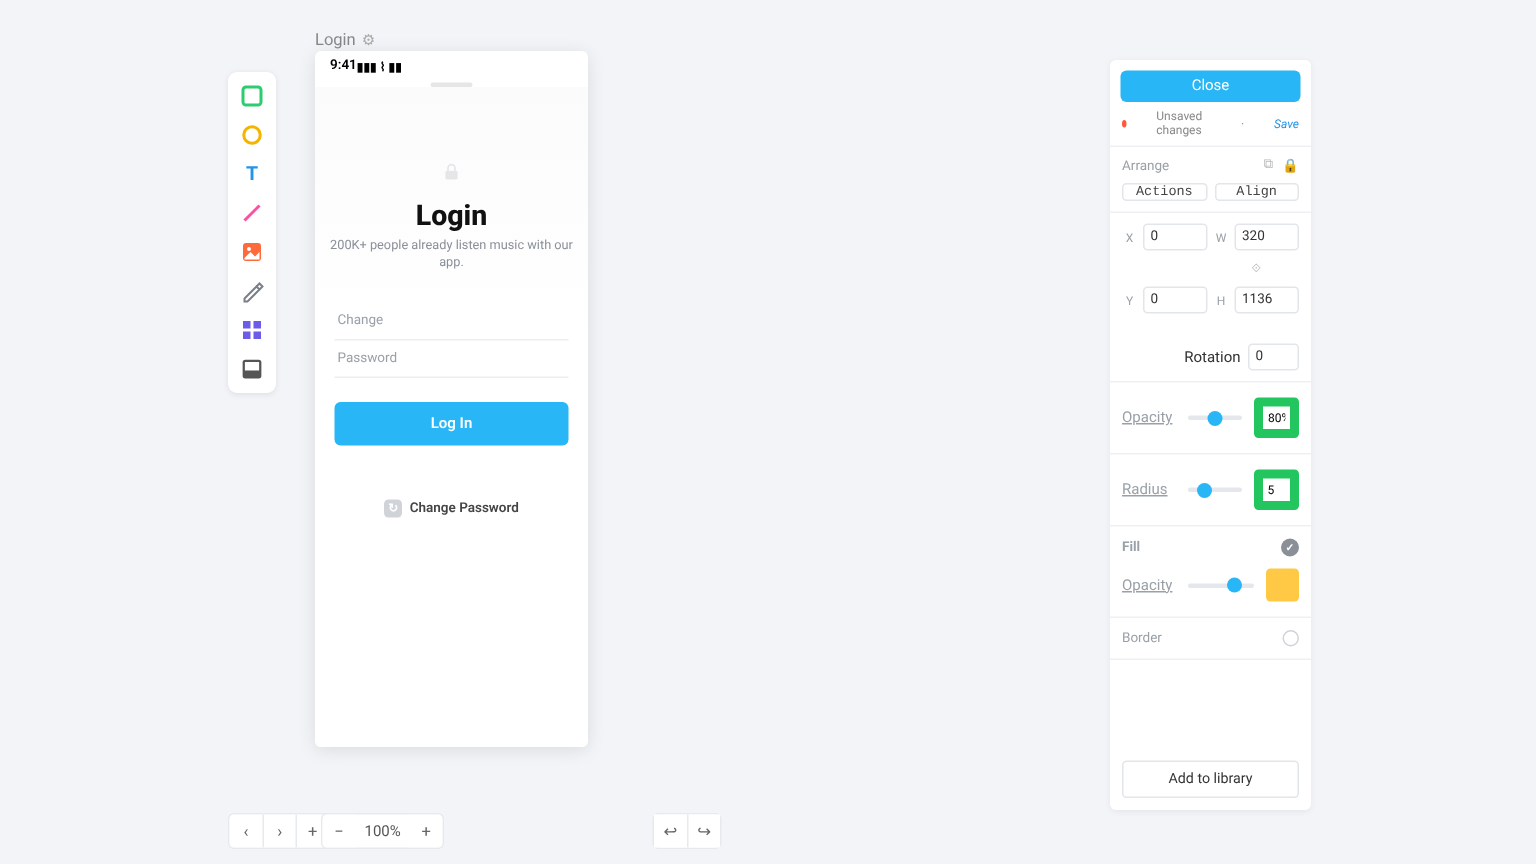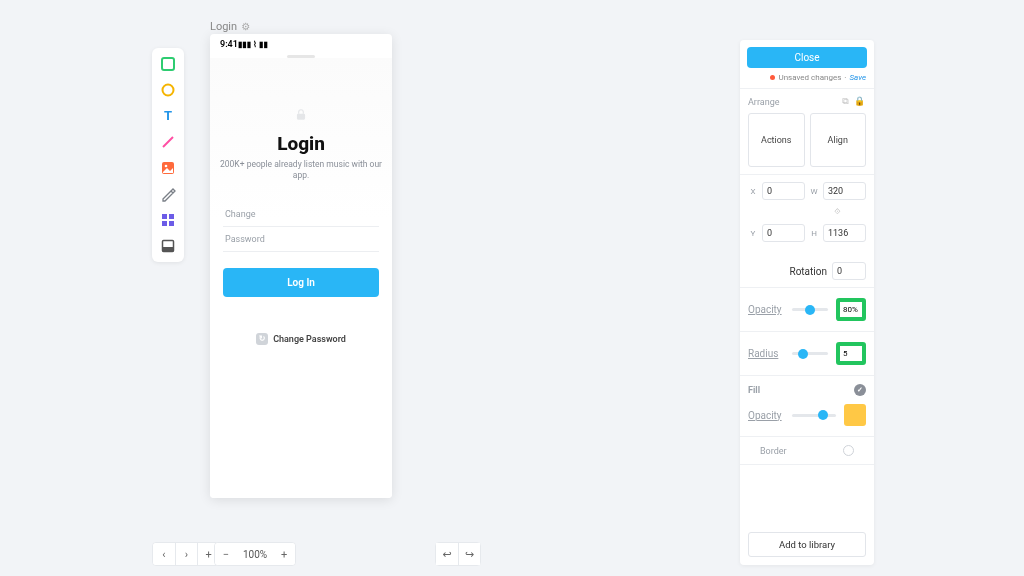--- a/index.html
+++ b/index.html
@@ -31,41 +31,41 @@
 .zoom-bar { position:absolute; bottom:10px; left:214px; display:flex; }
 .ctrl-group { display:flex; background:#fff; border:1px solid #e6e9ed; border-radius:4px; overflow:hidden; }
 .ctrl-btn { width:22px; height:22px; display:flex; align-items:center; justify-content:center; font-size:11px; color:#666; cursor:pointer; border:none; background:#fff; }
 .ctrl-btn + .ctrl-btn { border-left:1px solid #e6e9ed; }
 .zoom-val { padding:0 6px; font-size:10px; color:#555; display:flex; align-items:center; }
 .undo-bar { position:absolute; bottom:10px; left:435px; display:flex; background:#fff; border:1px solid #e6e9ed; border-radius:4px; }
 
 
 .panel { position:absolute; right:150px; top:40px; width:134px; background:#fff; border-radius:4px; box-shadow:0 1px 4px rgba(0,0,0,0.06); font-size:10px; color:#333; }
 .close-btn { background:#29b6f6; color:#fff; border:none; border-radius:4px; margin:7px 7px 5px; padding:5px 0; width:calc(100% - 14px); font-size:10px; cursor:pointer; }
-.dirty { display:flex; align-items:center; justify-content:flex-end; gap:3px; padding:0 8px 6px; font-size:8px; color:#888; }
+.dirty { display:flex; align-items:center; justify-content:flex-end; gap:20px; padding:0 8px 6px; font-size:8px; color:#888; }
 .dirty .dot { width:5px; height:5px; background:#ff5a3c; border-radius:50%; }
 .dirty .save { color:#2395e8; cursor:pointer;font-style:italic; }
 .section { border-top:1px solid #eef0f3; padding:7px 8px; }
 .sec-head { display:flex; justify-content:space-between; align-items:center; color:#9aa0a8; font-size:9px; margin-bottom:6px; }
 .sec-icons { display:flex; gap:6px; color:#bbb; font-size:9px; }
 .btn-row { display:flex; gap:5px; }
-.panel-btn { flex:1; border:1px solid #e2e5ea; background:#fff; border-radius:3px; padding:21px 0; font-size:9px; color:#444; cursor:pointer; }
+.panel-btn { flex:1; border:1px solid #e2e5ea; background:#fff; border-radius:3px; padding:0 0; font-size:9px; color:#444; cursor:pointer;font-family:Liberation Mono, monospace; }
 .grid2 { display:grid; grid-template-columns:10px 1fr 10px 1fr; gap:5px 4px; align-items:center; }
 .grid2 .lbl { font-size:8px; color:#9aa0a8; text-align:center; }
 .num-input { width:100%; border:1px solid #e2e5ea; border-radius:3px; padding:3px 4px; font-size:9px; color:#333; }
 .rot-row { display:flex; justify-content:flex-end; align-items:center; gap:5px; margin-top:20px; }
 .slider-row { display:flex; align-items:center; gap:8px; padding:10px 8px; border-top:1px solid #eef0f3; }
 .slider-row .slabel { flex:0 0 36px; font-size:10px; color:#9aa0a8;text-decoration:underline; }
 .slider { flex:1; height:3px; background:#e4e7eb; border-radius:2px; position:relative; }
 .slider .thumb { position:absolute; top:50%; width:10px; height:10px; background:#29b6f6; border-radius:50%; transform:translate(-50%,-50%); }
-.slider-val { width:30px; border:4px solid #22c55e; border-radius:3px; padding:3px 3px; font-size:8px; }
+.slider-val { width:30px; border:6px solid #22c55e; border-radius:3px; padding:3px 3px; font-size:8px; }
 .fill-head { display:flex; justify-content:space-between; align-items:center; padding:8px 8px; border-top:1px solid #eef0f3; font-size:9px; color:#9aa0a8;font-weight:bold; }
 .check { width:12px; height:12px; border-radius:50%; background:#8a8f98; color:#fff; display:flex; align-items:center; justify-content:center; font-size:7px; }
 .swatch { width:22px; height:22px; background:#ffc845; border-radius:3px; }
-.toggle-row { display:flex; justify-content:space-between; align-items:center; padding:8px 20px; border-top:1px solid #eef0f3; font-size:9px; color:#9aa0a8; }
+.toggle-row { display:flex; justify-content:space-between; align-items:center; padding:8px 8px; border-top:1px solid #eef0f3; font-size:9px; color:#9aa0a8; }
 .radio { width:11px; height:11px; border:1.5px solid #cfd3d9; border-radius:50%; }
 .spacer { height:60px; border-top:1px solid #eef0f3; }
 .add-lib { margin:8px; padding:6px 0; border:1px solid #e2e5ea; border-radius:3px; background:#fff; font-size:9.5px; color:#333; width:calc(100% - 16px); cursor:pointer; }
 .link-icon{font-size:8px;text-align:center;color:#bbb;margin:2px 0;}
 </style>
 </head>
 <body>
 
 <div class="toolbar">
   <div class="tool">

